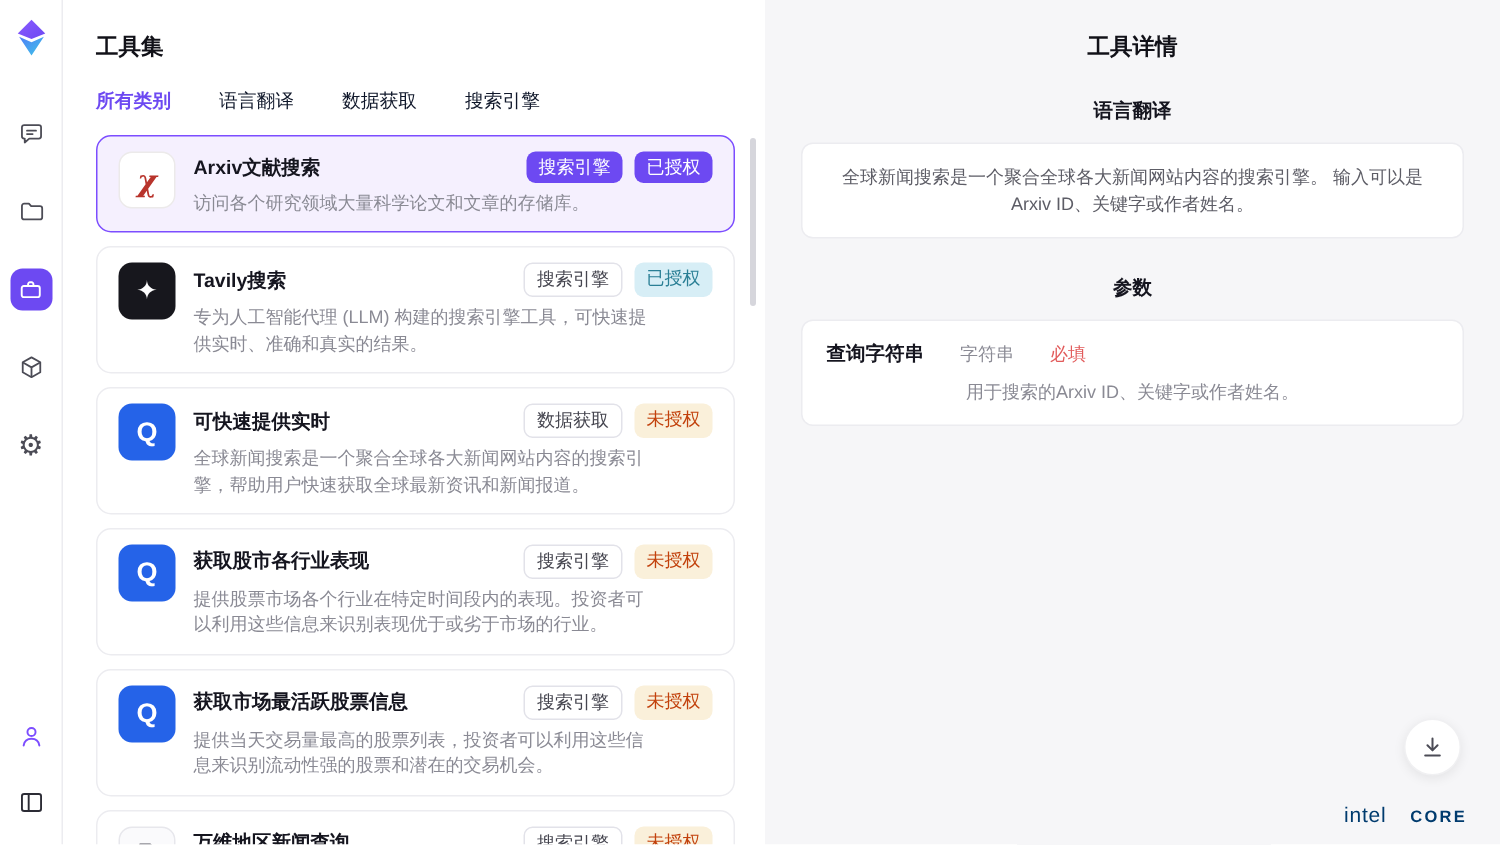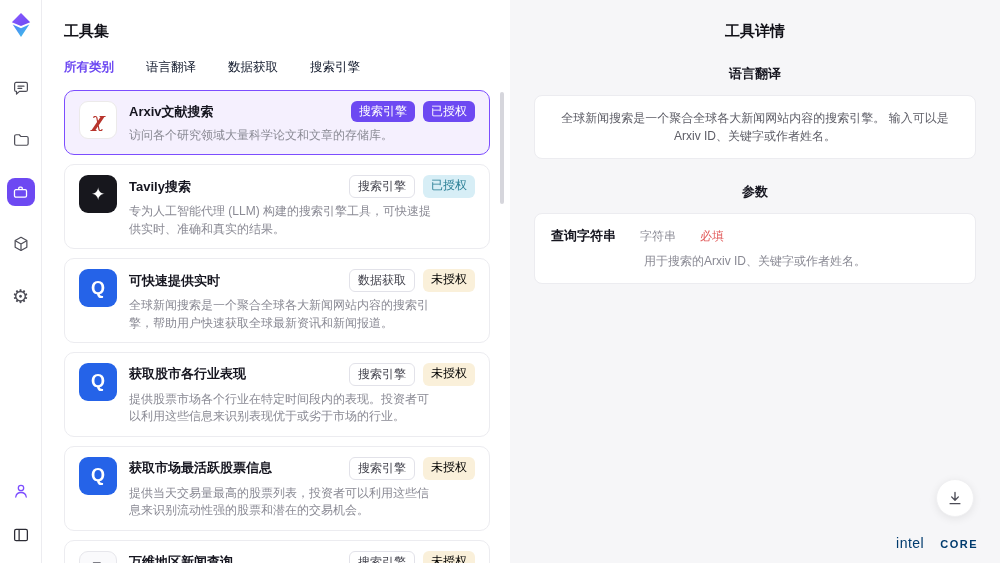--- a/index.html
+++ b/index.html
@@ -51,21 +51,21 @@
   .icon-doc { background:#fafafc; border:1px solid #e7e7ec; }
   .card-body { flex:1; min-width:0; }
   .card-head { display:flex; align-items:center; }
   .tool-name { font-size:13px; font-weight:bold; color:#15151f;text-align:right; }
   .badges { margin-left:auto; display:flex; gap:8px; }
   .badge { font-size:12px; padding:3px 8px; border-radius:6px; line-height:1.25; white-space:nowrap; }
   .cat-solid  { background:#6d49f2; color:#fff; }
   .auth-solid { background:#6d49f2; color:#fff; }
   .cat-outline{ background:#fff; border:1px solid #e2e2e9; color:#45454f; }
   .auth-ok    { background:#d7eef6; color:#2a7f95; }
-  .auth-no    { background:#faf0da; color:#000000; }
+  .auth-no    { background:#faf0da; color:#c2410c; }
   .tool-desc { margin-top:5px; font-size:12px; color:#8a8a94; line-height:1.45; max-width:302px; }
   .list-scrollbar {
     position:absolute; right:6px; top:92px;
     width:4px; height:112px; border-radius:2px; background:#d6d6dc;
   }
   
   .details {
     flex:1; height:100%; background:#f6f6f8;
     padding:22px 24px 15px; position:relative;text-align:center;
   }

